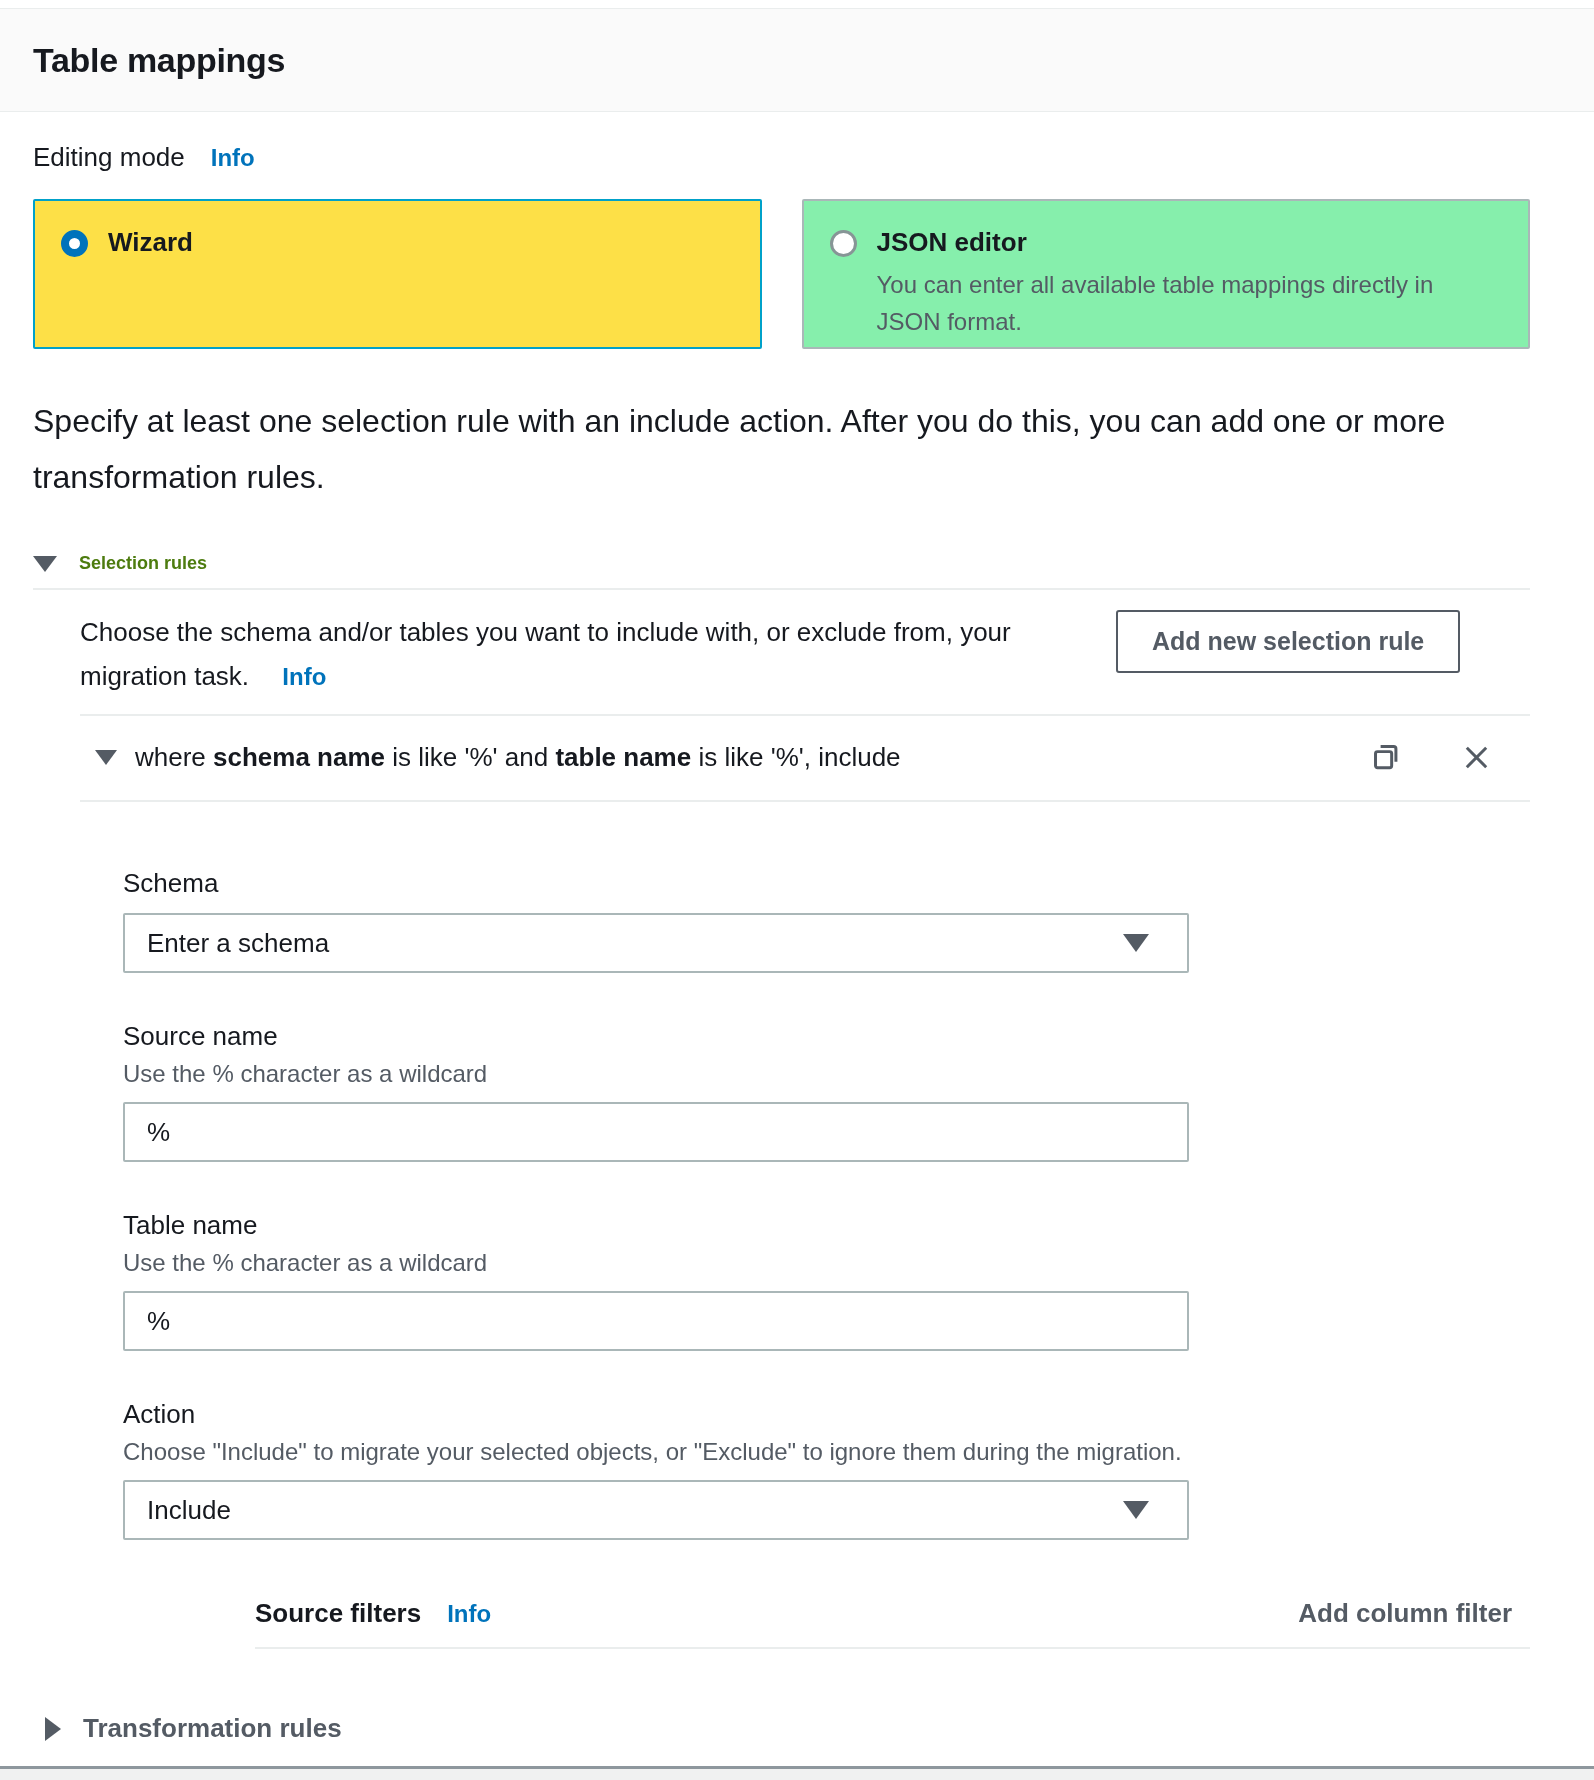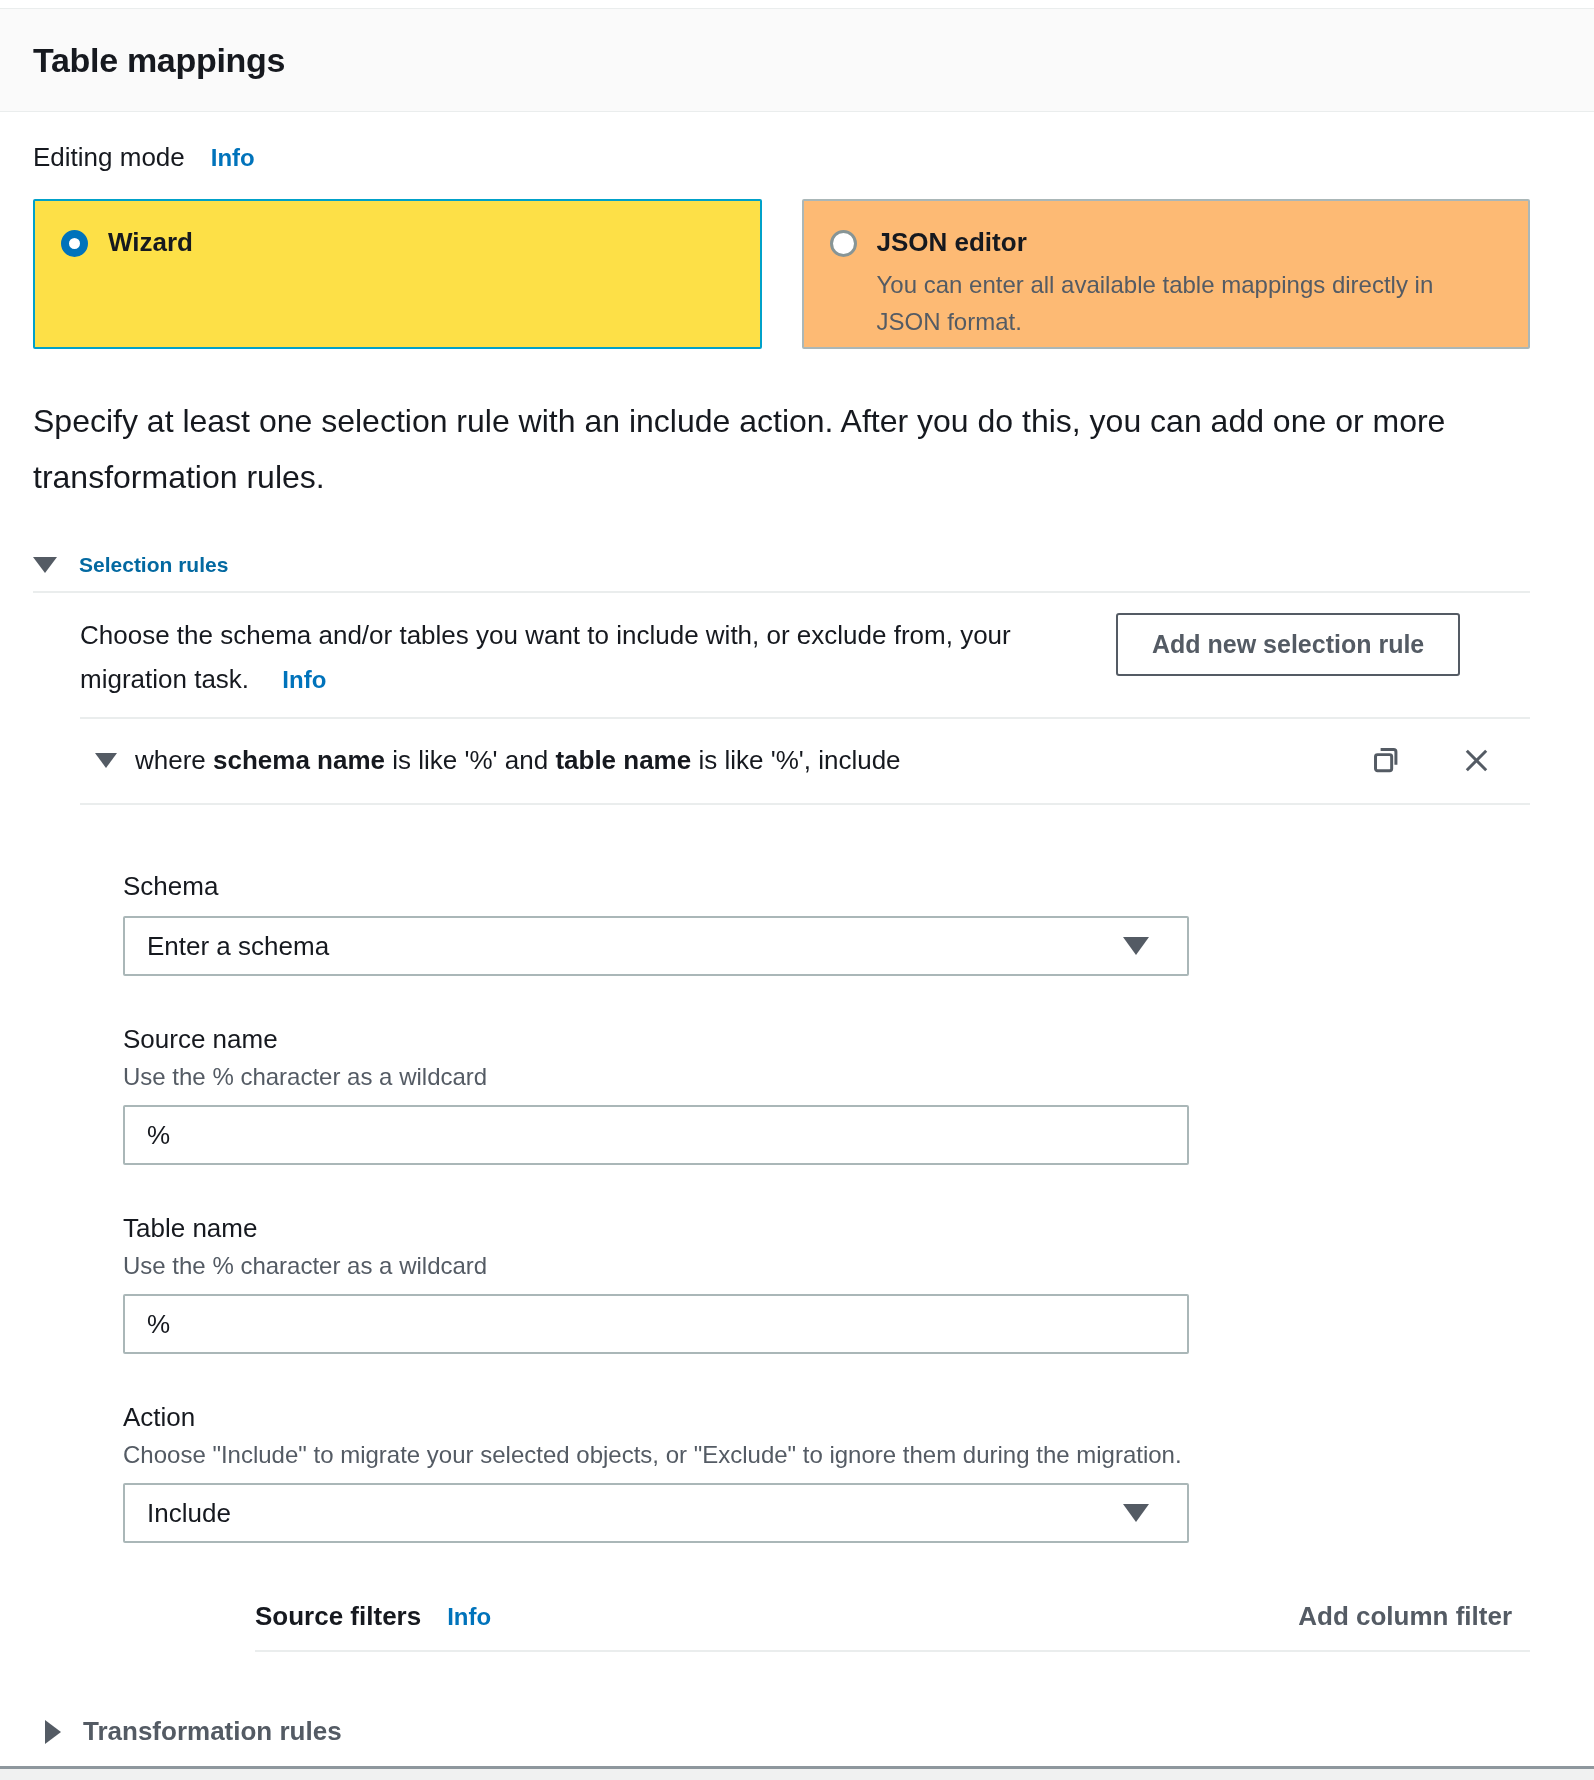--- a/index.html
+++ b/index.html
@@ -19,34 +19,34 @@
   .field-label-row{margin-top:30px;display:flex;align-items:baseline;}
   .field-label{font-size:26px;color:#16191f;}
   .info-link{font-size:24px;font-weight:700;color:#0073bb;margin-left:26px;text-decoration:none;cursor:pointer;}
 
   .tiles{display:flex;gap:40px;margin-top:26px;}
   .tile{
     box-sizing:border-box;width:741px;height:150px;border-radius:2px;
     padding:26px 26px;display:flex;align-items:flex-start;cursor:pointer;
   }
   .tile.selected{border:2px solid #00a1c9;background:#fde047;}
-  .tile.unselected{border:2px solid #aab7b8;background:#fdba74;}
+  .tile.unselected{border:2px solid #aab7b8;background:#86efac;}
   .radio{box-sizing:border-box;width:27px;height:27px;border-radius:50%;flex:0 0 auto;margin-top:3px;}
   .radio.on{border:8px solid #0073bb;background:#ffffff;}
   .radio.off{border:3px solid #879596;background:#ffffff;}
   .tile-body{margin-left:20px;}
   .tile-title{font-size:26px;font-weight:600;color:#16191f;}
   .tile-desc{margin-top:8px;font-size:24px;line-height:1.55;color:#545b64;max-width:560px;}
 
   .intro{margin-top:44px;font-size:32px;line-height:1.75;color:#16191f;width:1500px;}
 
   .section-head{margin-top:48px;display:flex;align-items:center;cursor:pointer;}
   .caret-down{width:0;height:0;border-left:12px solid transparent;border-right:12px solid transparent;border-top:16px solid #545b64;}
   .caret-right{width:0;height:0;border-top:12px solid transparent;border-bottom:12px solid transparent;border-left:16px solid #545b64;}
-  .section-title{margin-left:22px;font-size:21px;font-weight:700;color:#0369a1;}
+  .section-title{margin-left:22px;font-size:18px;font-weight:700;color:#4d7c0f;}
   .divider{border:none;border-top:2px solid #eaeded;margin:14px 0 0 0;}
 
   .rule-intro-row{margin:20px 0 0 47px;display:flex;align-items:flex-start;}
   .rule-intro-text{font-size:26px;line-height:1.7;color:#16191f;width:1036px;}
   .btn-secondary{
     margin-left:0px;background:#ffffff;border:2px solid #545b64;border-radius:3px;
     font-family:"Liberation Sans",sans-serif;font-size:25px;font-weight:700;color:#545b64;
     padding:15px 34px;cursor:pointer;white-space:nowrap;
   }
   .divider-indent{border:none;border-top:2px solid #eaeded;margin:16px 0 0 47px;}

